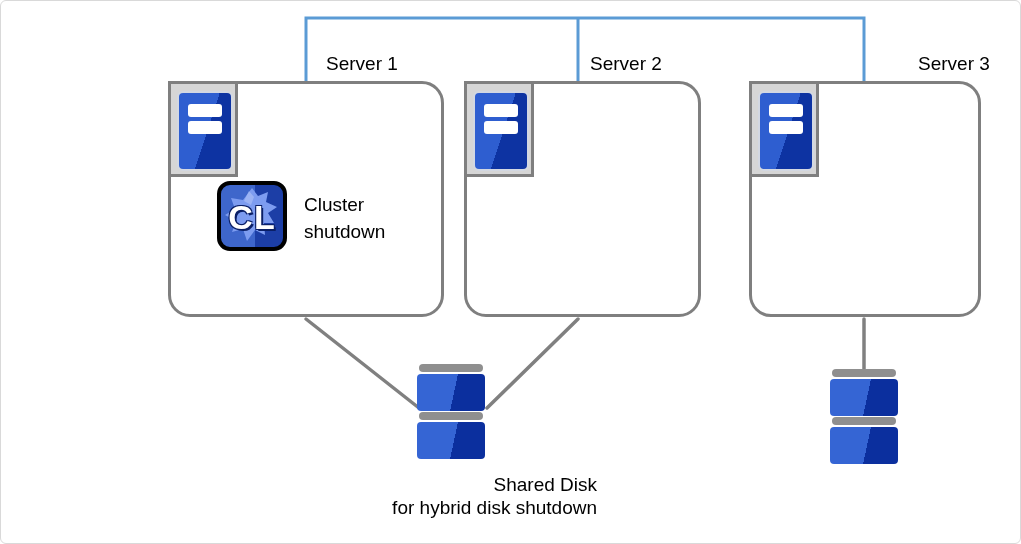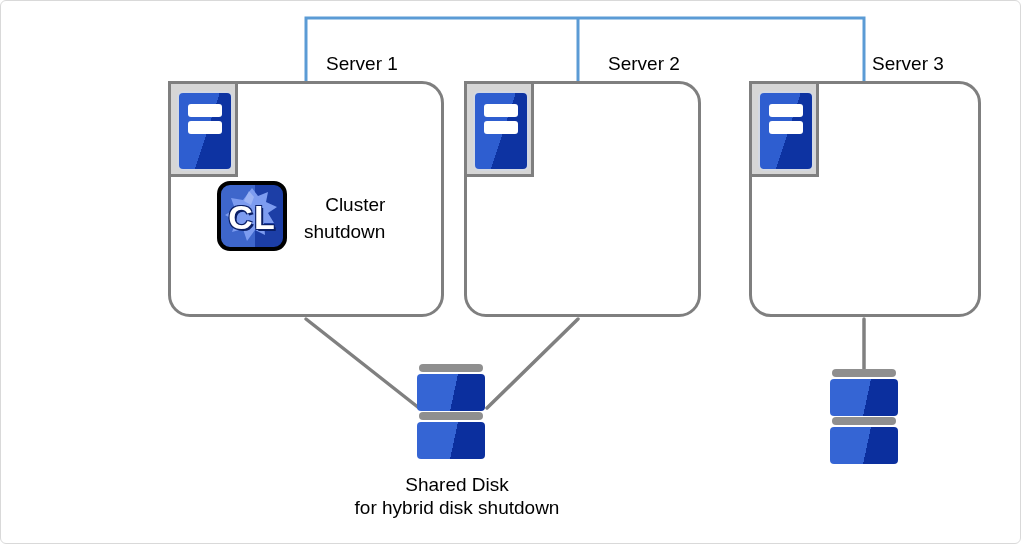--- a/index.html
+++ b/index.html
@@ -73,26 +73,25 @@
   .tower-bar.b1 { top: 11px; }
   .tower-bar.b2 { top: 28px; }
 
   .label {
     position: absolute;
     color: var(--text_color, #000000);
     font-size: 19px;
     line-height: 23px;
     white-space: nowrap;
     z-index: 3;
-    text-align: right;
   }
   .server-label { top: 51px; }
   .server-label.s1 { left: 325px; }
-  .server-label.s2 { left: 607px; }
-  .server-label.s3 { left: 871px; }
+  .server-label.s2 { left: 589px; }
+  .server-label.s3 { left: 917px; }
 
   .cl-icon {
     position: absolute;
     left: 216px;
     top: 180px;
     width: 70px;
     height: 70px;
     box-sizing: border-box;
     border: 4px solid #000000;
     border-radius: 13px;
@@ -144,21 +143,21 @@
   .disk-body {
     height: 37px;
     border-radius: 4px;
     background: linear-gradient(102deg,
       var(--disk_blue_light, #3565d4) 54%,
       var(--disk_blue_dark, #0b2f9e) 54%);
   }
 
   .disk-label {
     top: 472px;
-    text-align: center;
+    text-align: right;
     white-space: normal;
   }
   .disk-label.shared { left: 316px; width: 280px; }
   .disk-label.hybrid { left: 733px; width: 260px; }
 </style>
 </head>
 <body>
 
 <div class="canvas">
 

